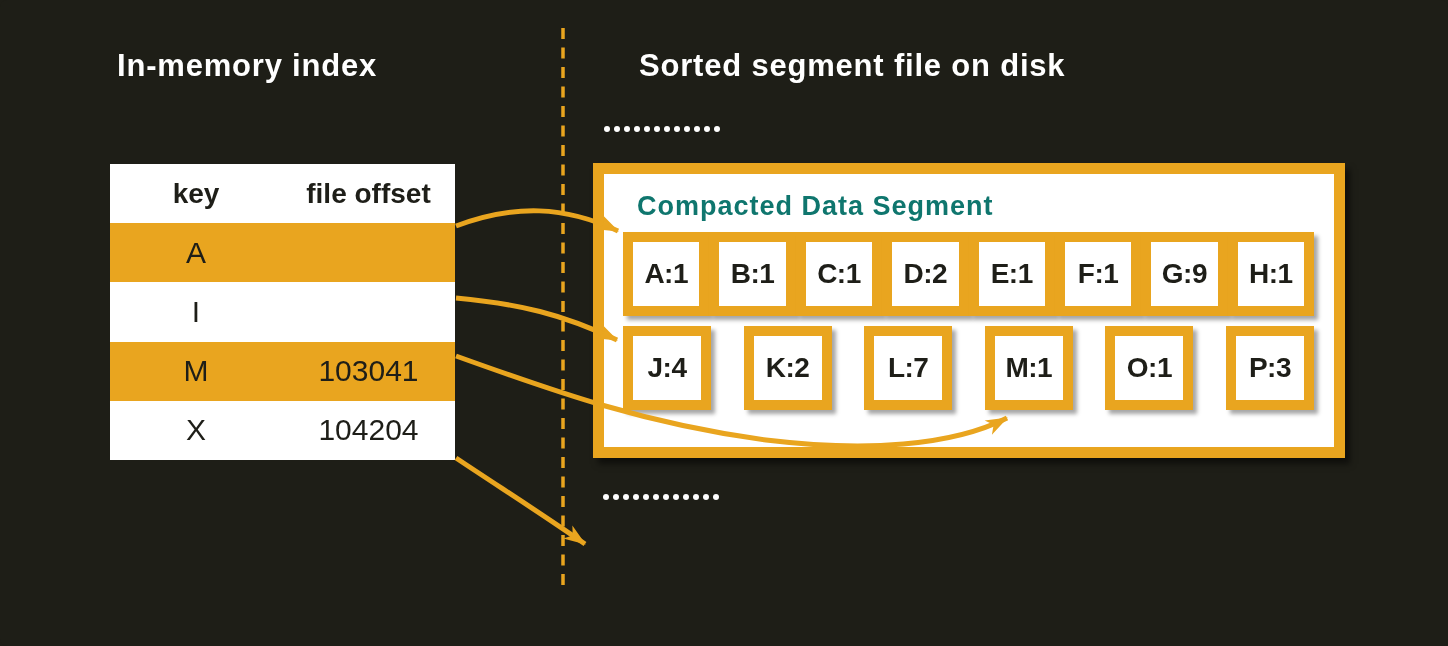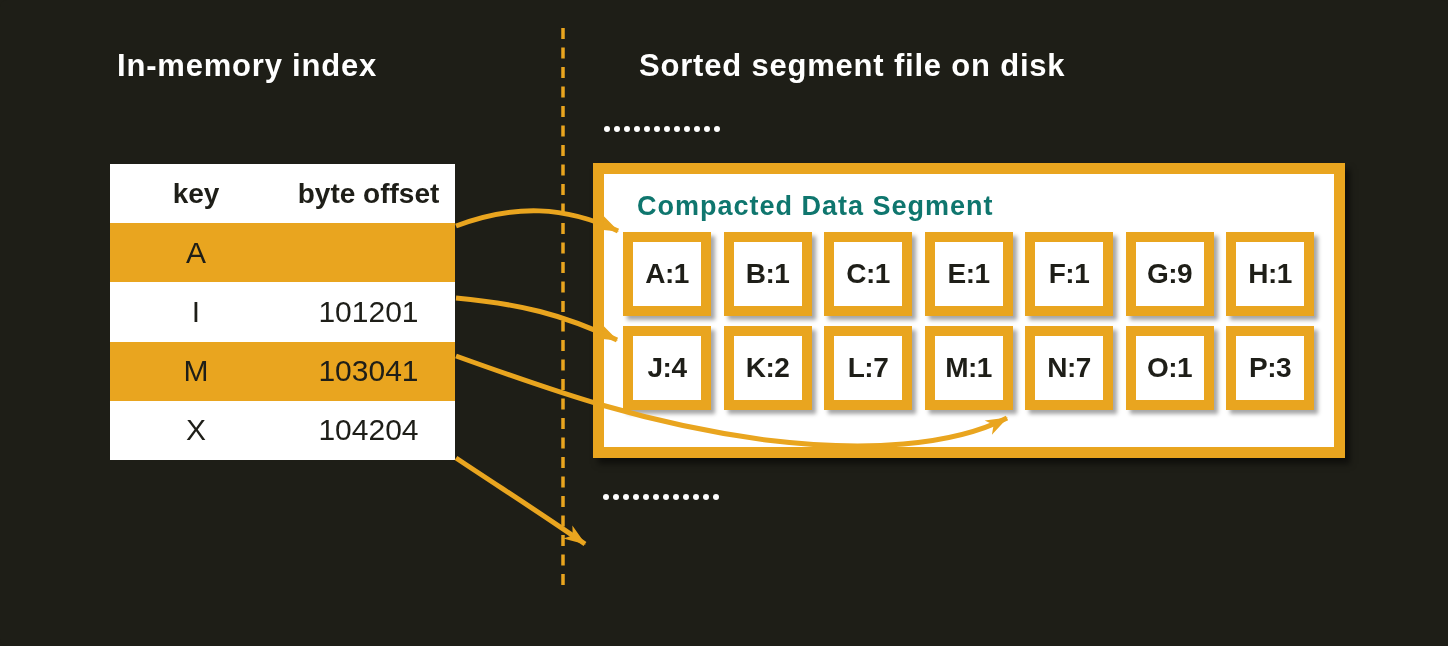--- a/index.html
+++ b/index.html
@@ -66,28 +66,27 @@
 
 <div class="stage">
 
   <div class="panel-title" id="left-title">In-memory index</div>
 
   <div class="panel-title" id="right-title">Sorted segment file on disk</div>
 
   <div class="index-table">
     <div class="index-row header">
       <div class="index-cell">key</div>
-      <div class="index-cell">byte offset</div>
+      <div class="index-cell">file offset</div>
     </div>
     <div class="index-row hl">
       <div class="index-cell">A</div>
     </div>
     <div class="index-row">
       <div class="index-cell">I</div>
-      <div class="index-cell">101201</div>
     </div>
     <div class="index-row hl">
       <div class="index-cell">M</div>
       <div class="index-cell">103041</div>
     </div>
     <div class="index-row">
       <div class="index-cell">X</div>
       <div class="index-cell">104204</div>
     </div>
   </div>
@@ -121,32 +120,32 @@
       <span class="dot"></span>
   </div>
 
   <div class="segment-box">
     <div class="segment-title">Compacted Data Segment</div>
 
     <div class="cell-row" id="cell-row-1">
       <div class="seg-cell">A:1</div>
       <div class="seg-cell">B:1</div>
       <div class="seg-cell">C:1</div>
+      <div class="seg-cell">D:2</div>
       <div class="seg-cell">E:1</div>
       <div class="seg-cell">F:1</div>
       <div class="seg-cell">G:9</div>
       <div class="seg-cell">H:1</div>
     </div>
 
     <div class="cell-row" id="cell-row-2">
       <div class="seg-cell">J:4</div>
       <div class="seg-cell">K:2</div>
       <div class="seg-cell">L:7</div>
       <div class="seg-cell">M:1</div>
-      <div class="seg-cell">N:7</div>
       <div class="seg-cell">O:1</div>
       <div class="seg-cell">P:3</div>
     </div>
   </div>
 
   <svg class="overlay" viewBox="0 0 1448 646">
     <defs>
       <marker id="ah" markerUnits="userSpaceOnUse" markerWidth="24" markerHeight="18" refX="22" refY="9" orient="auto">
         <path d="M1,1 L23,9 L1,17 L7,9 Z" fill="#E9A51F"></path>
       </marker>

